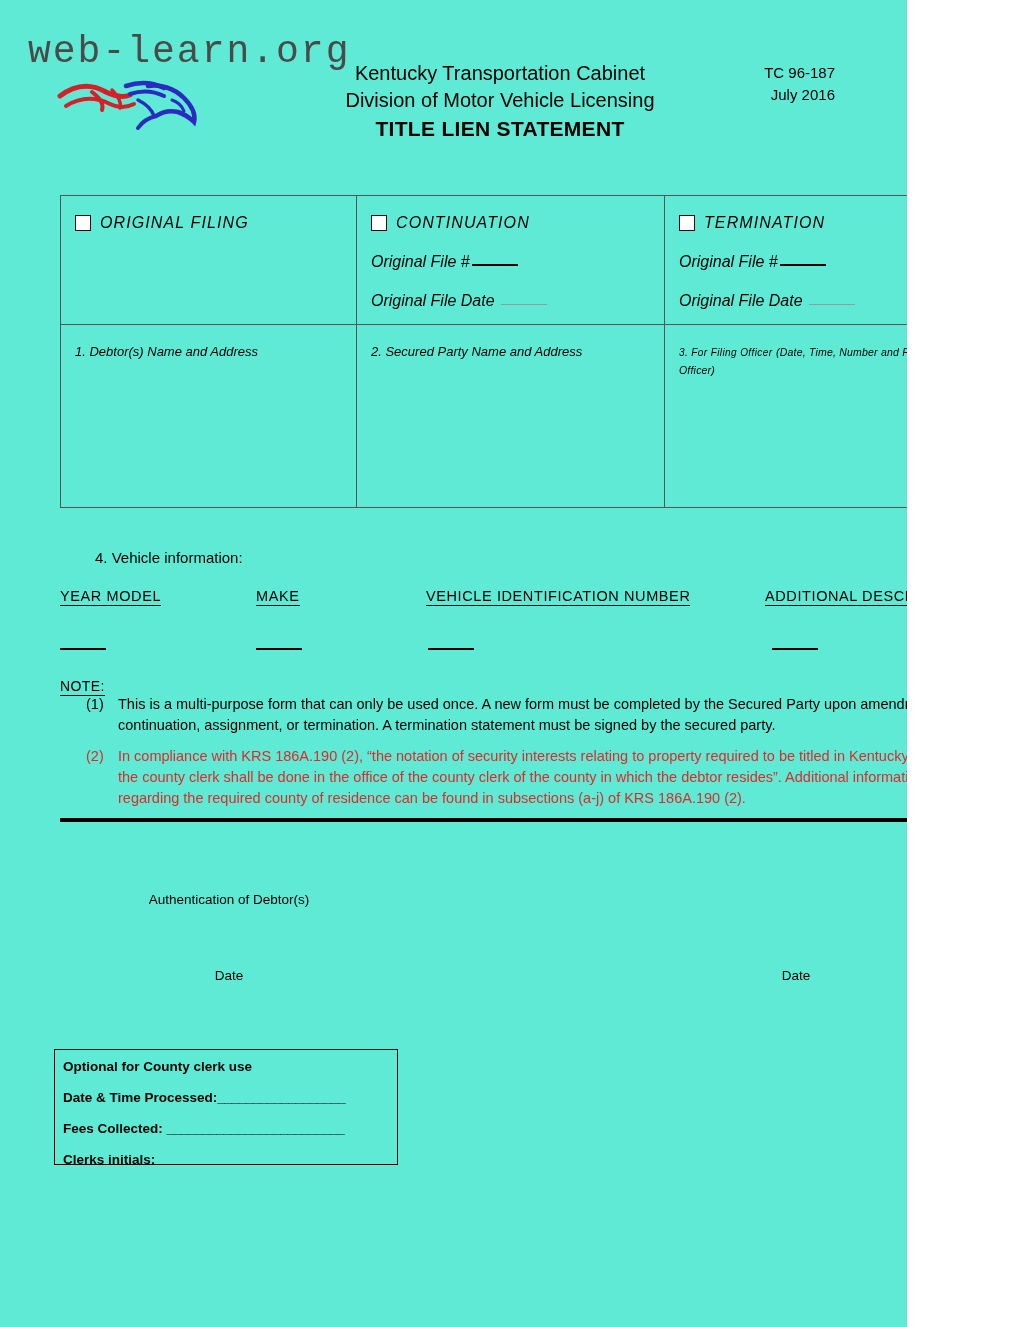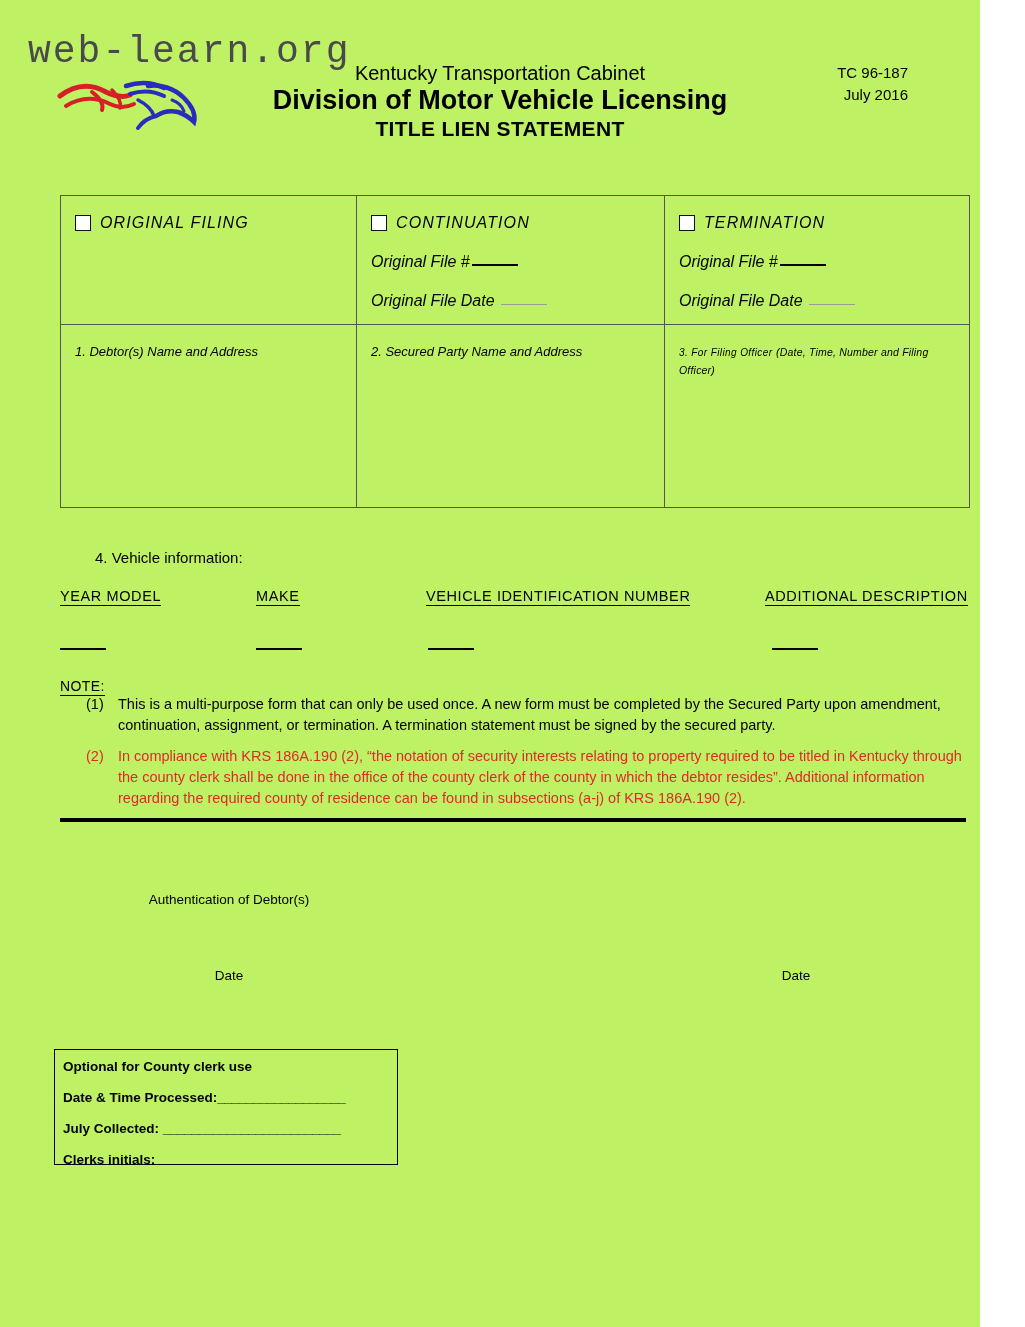--- a/index.html
+++ b/index.html
@@ -6,23 +6,23 @@
     margin: 0;
     padding: 0;
     background: #ffffff;
   }
   body {
     font-family: "Liberation Sans", sans-serif;
     color: #000000;
   }
   #page {
     position: relative;
-    width: 980px;
+    width: 907px;
     height: 1327px;
-    background: #bef264;
+    background: #5eead4;
     overflow: hidden;
   }
 
   
   #watermark {
     position: absolute;
     left: 28px;
     top: 30px;
     font-family: "Liberation Mono", "DejaVu Sans Mono", monospace;
     font-size: 38px;
@@ -49,23 +49,23 @@
     top: 60px;
     width: 640px;
     text-align: center;
   }
   .hdr-line1 {
     font-size: 20px;
     line-height: 26px;
     font-weight: normal;
   }
   .hdr-line2 {
-    font-size: 27px;
+    font-size: 20px;
     line-height: 28px;
-    font-weight: bold;
+    font-weight: normal;
   }
   .hdr-line3 {
     font-size: 21px;
     line-height: 30px;
     font-weight: bold;
     letter-spacing: 0.3px;
   }
   #header-right {
     position: absolute;
     right: 72px;
@@ -393,20 +393,20 @@
     <div class="sig-line">______________________________________________</div>
     <div class="sig-caption">Date</div>
   </div>
 
   <div id="clerk-box">
     <div class="clerk-line">Optional for County clerk use</div>
     <div class="clerk-line">
       <span>Date &amp; Time Processed:</span><span class="clerk-fill">__________________</span>
     </div>
     <div class="clerk-line">
-      <span>July Collected:</span> <span class="clerk-fill">_________________________</span>
+      <span>Fees Collected:</span> <span class="clerk-fill">_________________________</span>
     </div>
     <div class="clerk-line last">
       <span>Clerks initials:</span>
     </div>
   </div>
 
 </div>
 
 </body></html>

